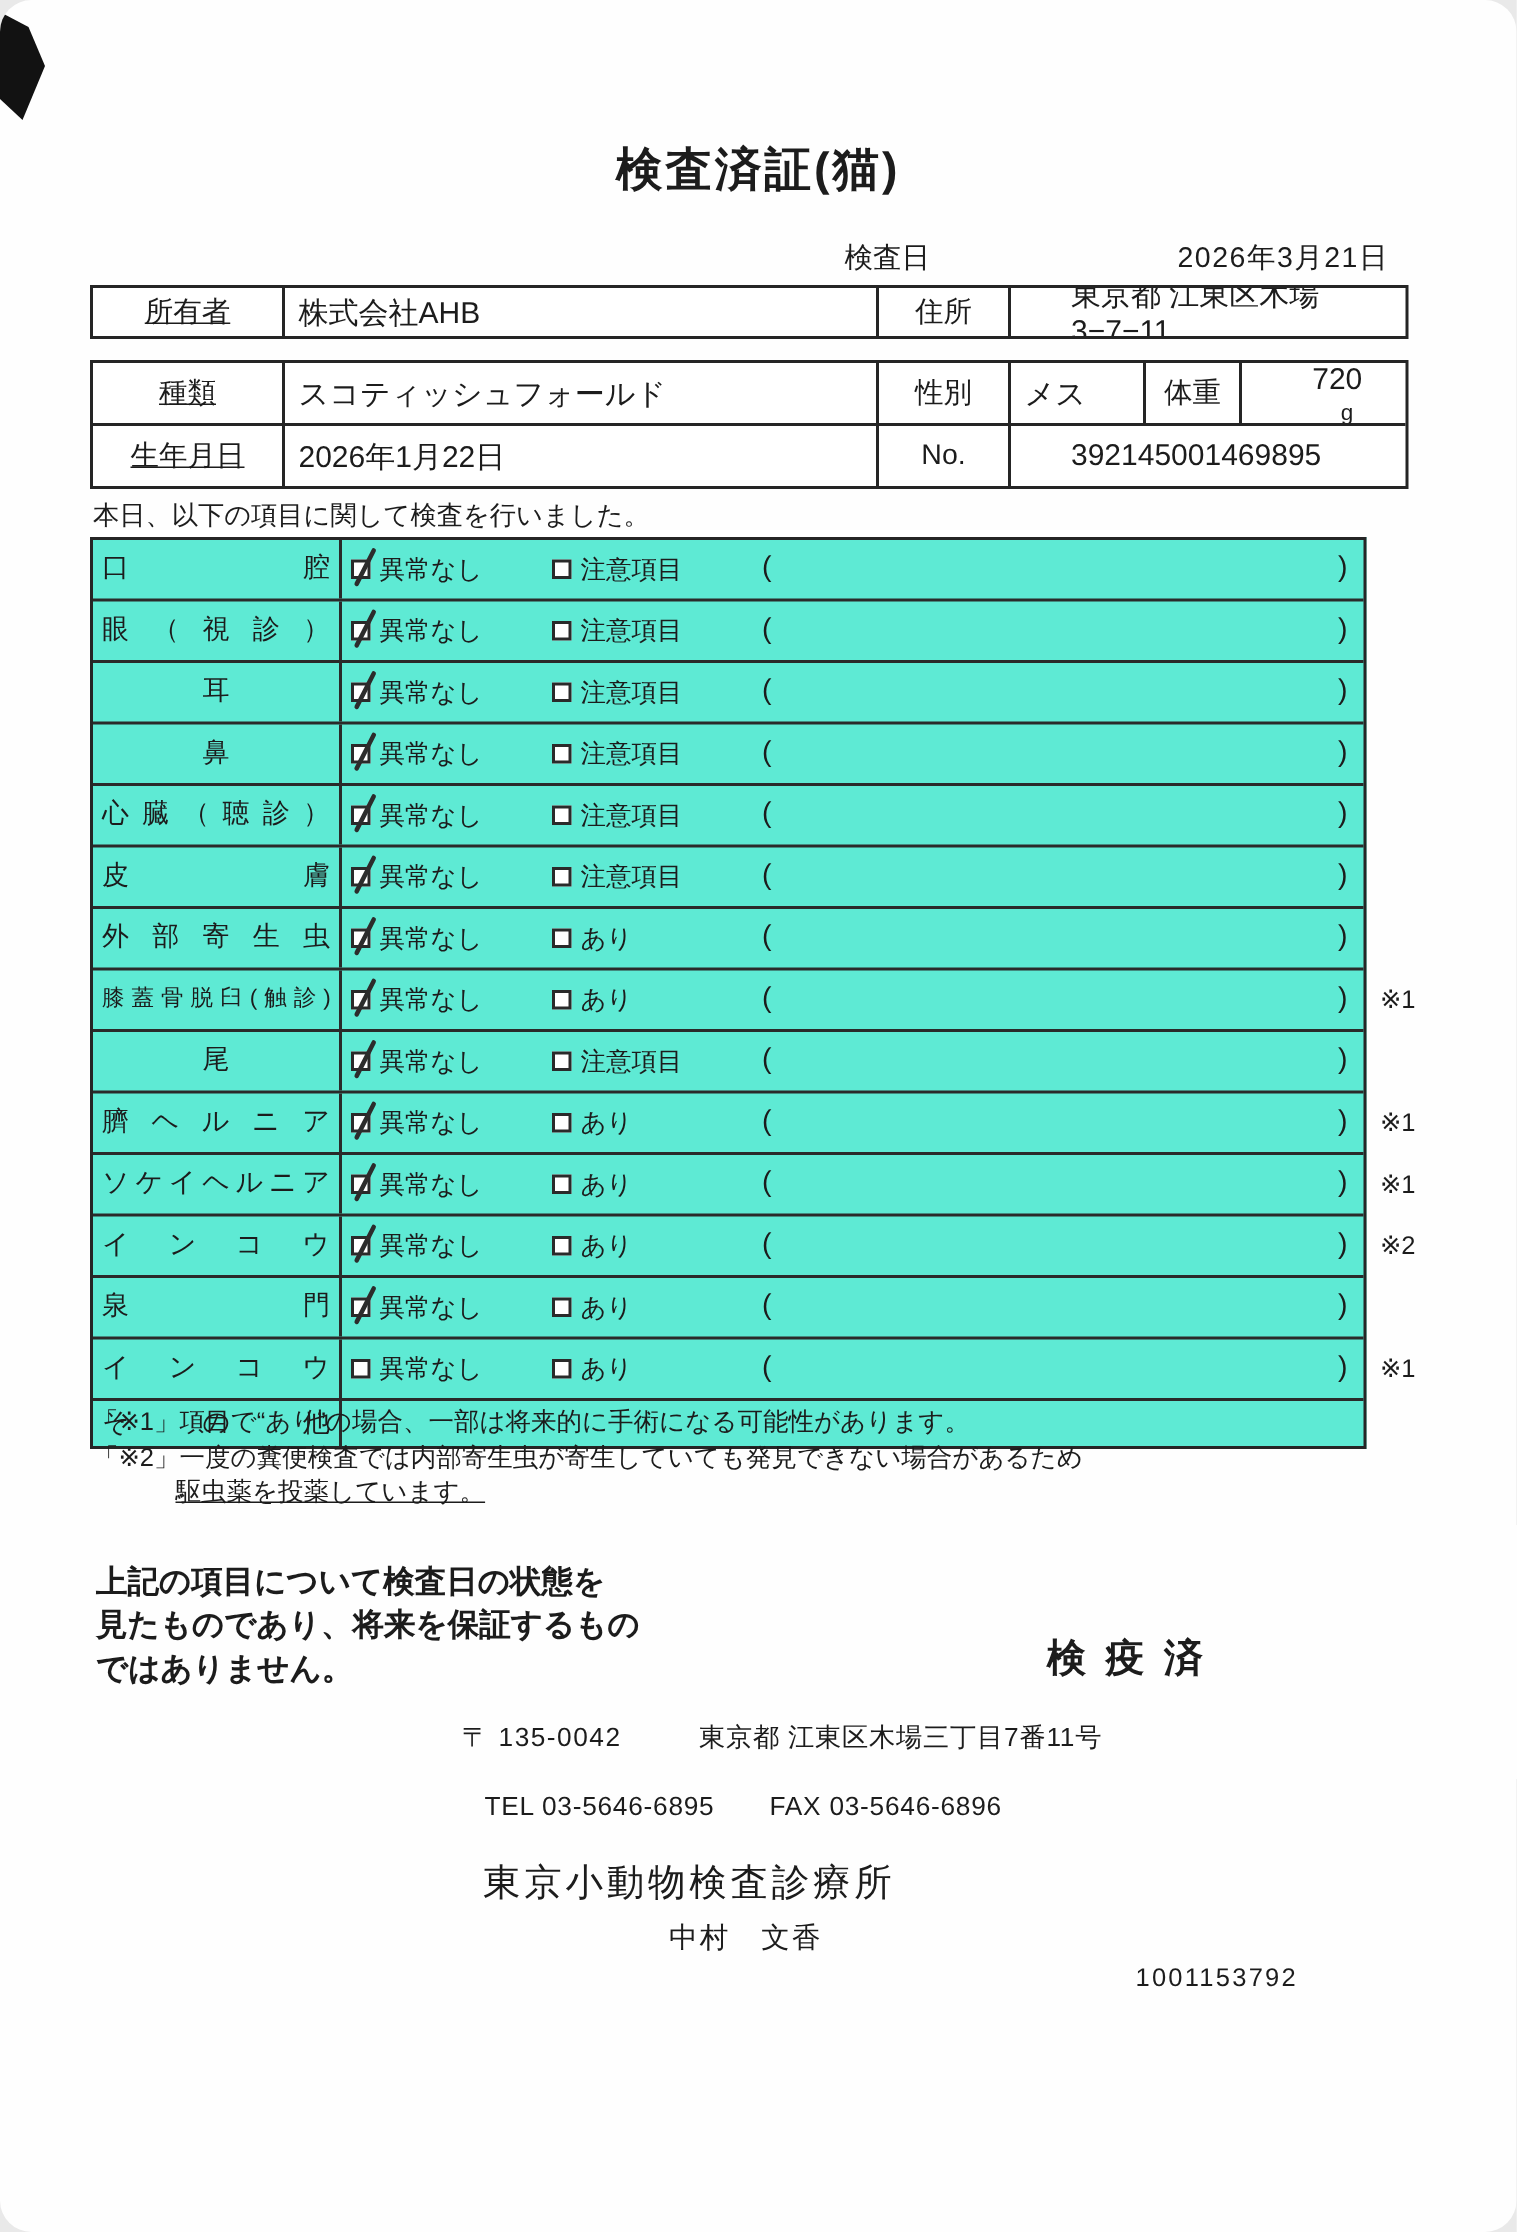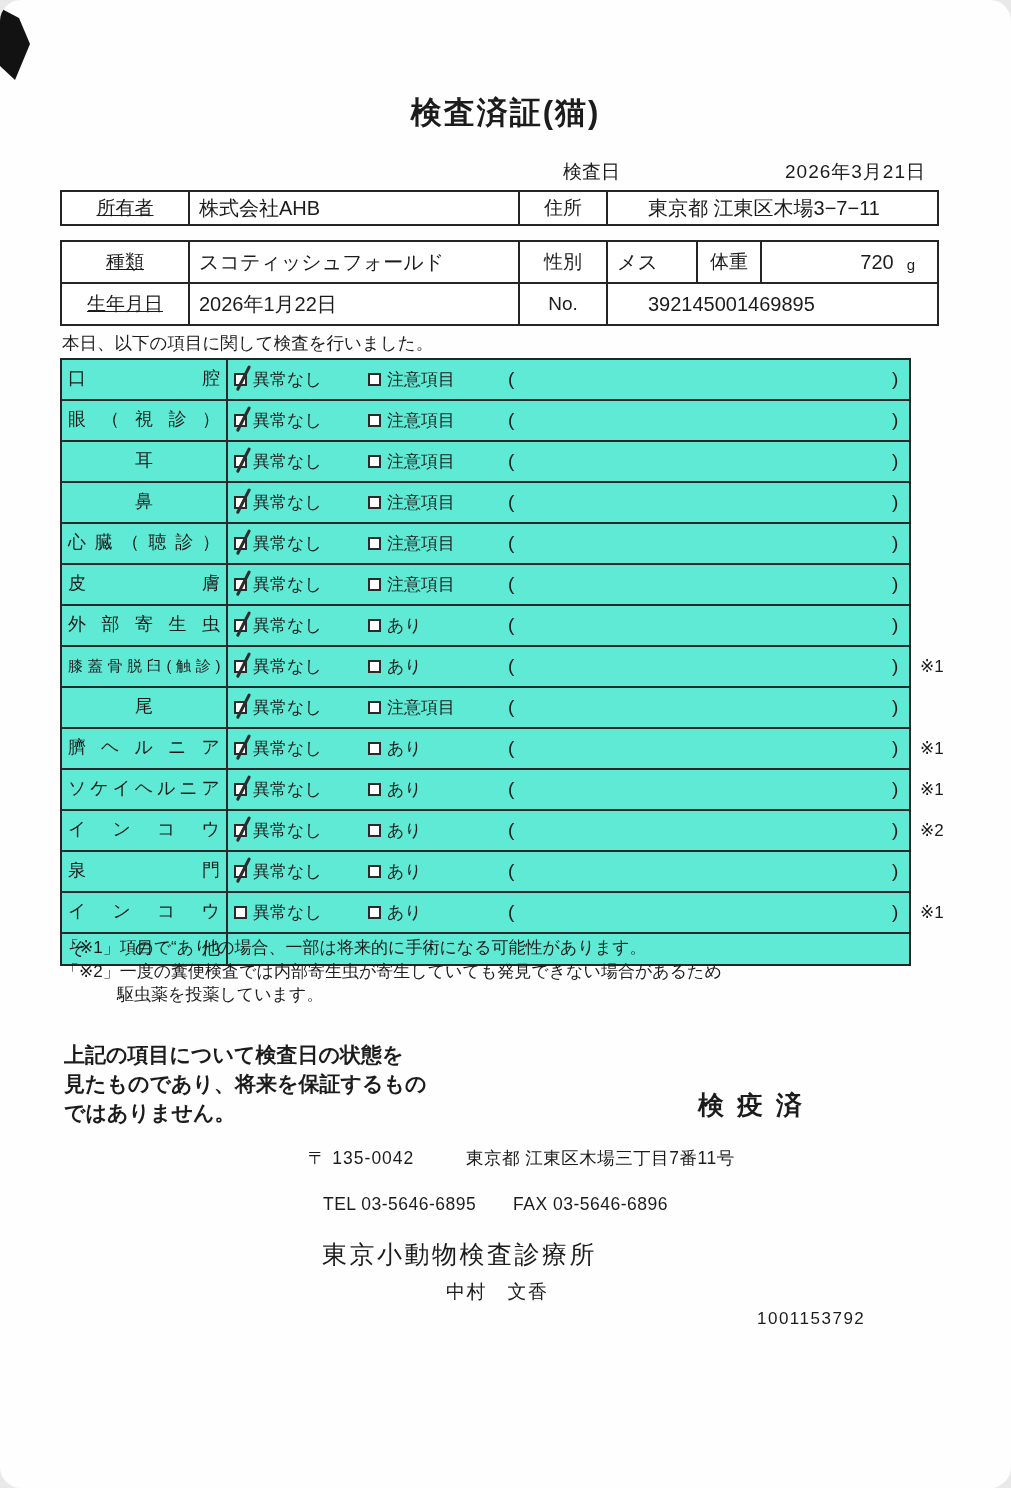--- a/index.html
+++ b/index.html
@@ -27,26 +27,26 @@
   .tbl { position: absolute; left: 60px; border: 2.5px solid #252525; background: #fff; }
   .owner-tbl { top: 190px; width: 875px; height: 32px; display: flex; }
   .pet-tbl   { top: 240px; width: 875px; }
   .trow { display: flex; height: 40px; }
   .trow.r1 { border-bottom: 2px solid #252525; }
   .cell { display: flex; align-items: center; box-sizing: border-box; overflow: hidden; }
   .owner-tbl > .cell:not(:last-child), .trow > .cell:not(:last-child) { border-right: 2px solid #252525; }
   .lab { justify-content: center; font-size: 19px; }
   .val { padding-left: 9px; font-size: 20px; }
   .w104 { width: 128px; flex: none; text-decoration: underline; }
-  .w330 { width: 330px; flex: none; text-align: center; }
+  .w330 { width: 396px; flex: none; text-align: center; }
   .w88  { width: 88px;  flex: none; }
   .w90  { width: 90px;  flex: none; }
   .w64  { width: 64px;  flex: none; }
   .flex1 { flex: 1; padding-left: 40px; }
-  .weight-cell { justify-content: flex-end; padding-right: 22px; }
+  .weight-cell { justify-content: flex-end; padding-right: 22px; flex-direction: column; }
   .weight-cell .unit { font-size: 15px; margin-left: 13px; position: relative; top: 2px; }
 
   .intro { position: absolute; left: 62px; top: 331px; font-size: 17.5px; }
 
   .exam-table {
     position: absolute; left: 60px; top: 358px; width: 847px;
     border: 2.5px solid #252525; background: #5eead4;
   }
   .exam-row { position: relative; height: 39px; border-bottom: 2px solid #2a2a2a; }
   .exam-row:last-child { border-bottom: none; }
@@ -74,21 +74,21 @@
   }
   .cb-label { font-size: 17px; white-space: nowrap; }
   .paren { position: absolute; top: 0; font-size: 19px; line-height: 38px; }
   .paren.open  { left: 446px; }
   .paren.close { left: 830px; }
   .row-note { position: absolute; left: 858px; top: 0; font-size: 17px; line-height: 39px; white-space: nowrap; }
 
   .fn { position: absolute; font-size: 17px; white-space: nowrap; }
   .fn1 { left: 62px;  top: 936px; }
   .fn2 { left: 62px;  top: 960px; }
-  .fn3 { left: 117px; top: 983px; }
+  .fn3 { left: 117px; top: 983px; text-decoration: underline; }
 
   .disclaimer { position: absolute; left: 64px; top: 1040px; font-size: 21px; font-weight: 700; line-height: 29px; }
 
   .stamp { position: absolute; left: 698px; top: 1088px; font-size: 26px; font-weight: 600; letter-spacing: 13px; white-space: nowrap; }
 
   .postal-code { position: absolute; left: 308px; top: 1146px; font-size: 17.5px; letter-spacing: 1px; }
   .postal-addr { position: absolute; left: 466px; top: 1146px; font-size: 17.5px; letter-spacing: 0.5px; }
   .tel { position: absolute; left: 323px; top: 1194px; font-size: 17.5px; letter-spacing: 0.5px; }
   .fax { position: absolute; left: 513px; top: 1194px; font-size: 17.5px; letter-spacing: 0.5px; }
   .clinic { position: absolute; left: 322px; top: 1238px; font-size: 25px; letter-spacing: 2.5px; }

